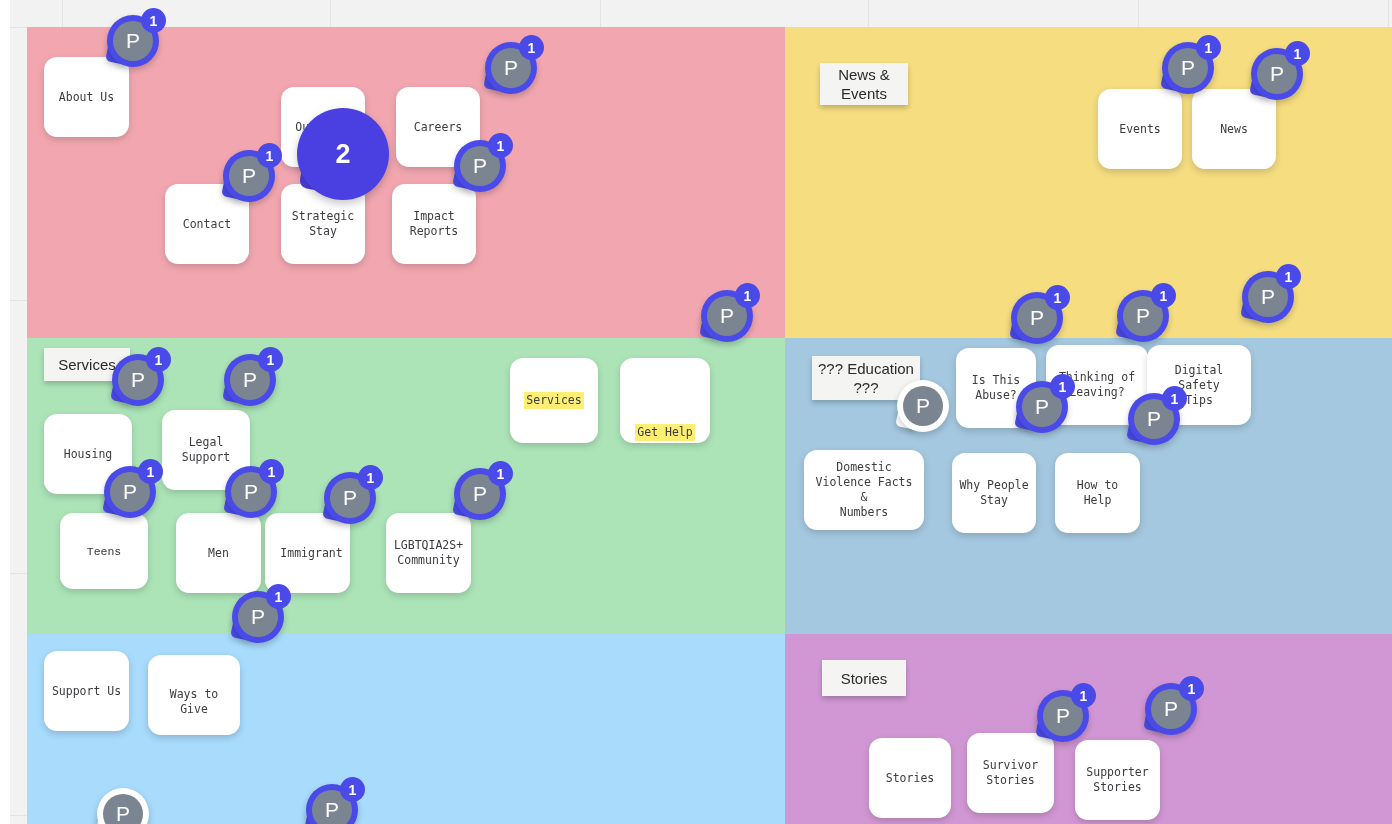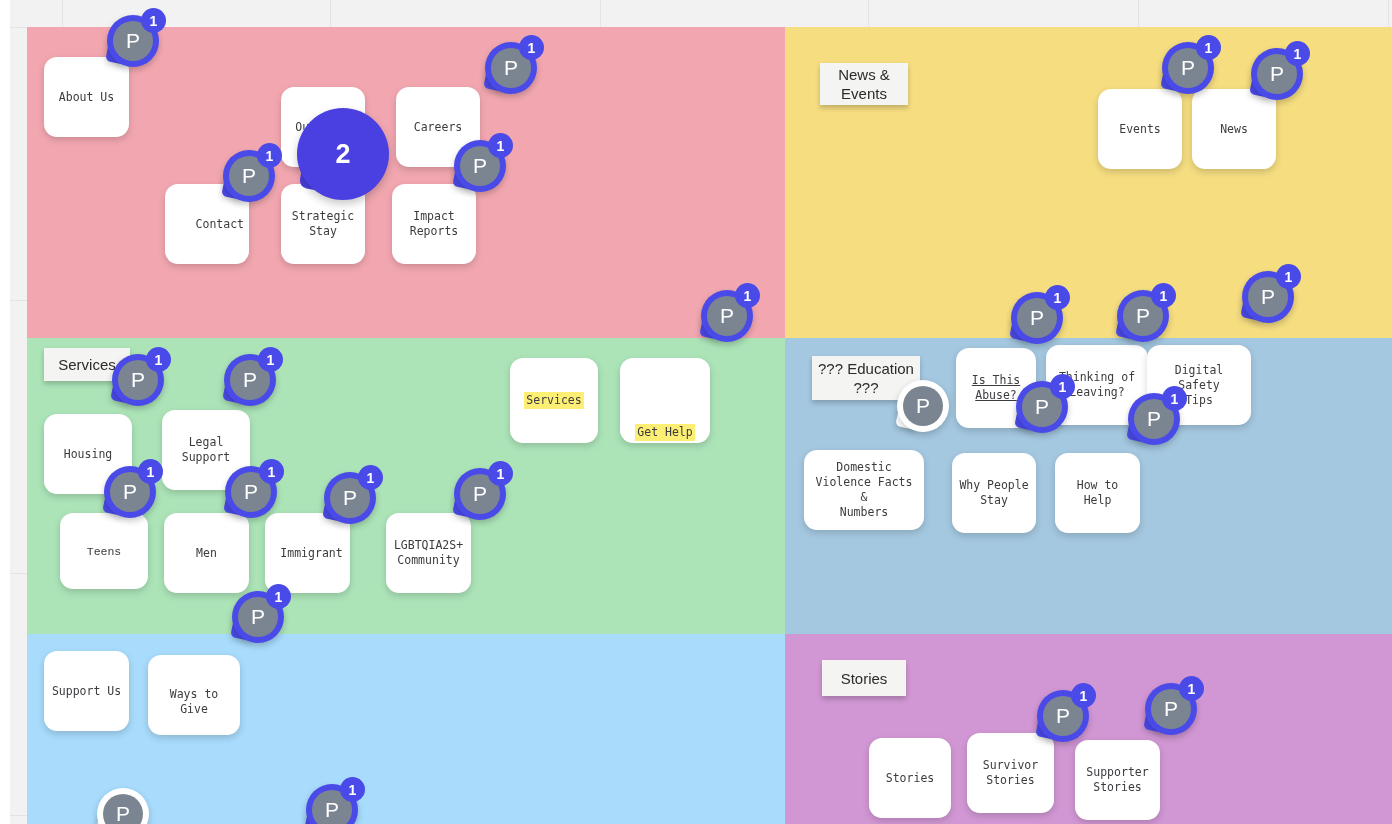--- a/index.html
+++ b/index.html
@@ -149,21 +149,21 @@
   <div id="cardlayer">
       <div class="card" style="left: 44px; top: 57px; width: 85px; height: 80px;">
         <span style="white-space: pre-line;">About Us</span>
       </div>
       <div class="card" style="left: 281px; top: 87px; width: 84px; height: 80px;">
         <span style="white-space: pre-line;">Our Team</span>
       </div>
       <div class="card" style="left: 396px; top: 87px; width: 84px; height: 80px;">
         <span style="white-space: pre-line;">Careers</span>
       </div>
-      <div class="card" style="left: 165px; top: 184px; width: 84px; height: 80px; justify-content: flex-end;">
+      <div class="card" style="left: 165px; top: 184px; width: 84px; height: 80px;">
         <span style="white-space: pre-line;">Contact</span>
       </div>
       <div class="card" style="left: 281px; top: 184px; width: 84px; height: 80px;">
         <span style="white-space: pre-line;">Strategic
 Stay</span>
       </div>
       <div class="card" style="left: 392px; top: 184px; width: 84px; height: 80px;">
         <span style="white-space: pre-line;">Impact
 Reports</span>
       </div>
@@ -176,38 +176,38 @@
       <div class="card" style="left: 44px; top: 414px; width: 88px; height: 80px;">
         <span style="white-space: pre-line;">Housing</span>
       </div>
       <div class="card" style="left: 162px; top: 410px; width: 88px; height: 80px;">
         <span style="white-space: pre-line;">Legal
 Support</span>
       </div>
       <div class="card" style="left: 60px; top: 513px; width: 88px; height: 76px; font-family: Liberation Mono, monospace;">
         <span style="white-space: pre-line;">Teens</span>
       </div>
-      <div class="card" style="left: 164px; top: 513px; width: 85px; height: 80px;">
+      <div class="card" style="left: 176px; top: 513px; width: 85px; height: 80px;">
         <span style="white-space: pre-line;">Men</span>
       </div>
       <div class="card" style="left: 265px; top: 513px; width: 85px; height: 80px;">
         <span style="white-space: pre-line; margin-left: 8px;">Immigrant</span>
       </div>
       <div class="card" style="left: 386px; top: 513px; width: 85px; height: 80px;">
         <span style="white-space: pre-line;">LGBTQIA2S+
 Community</span>
       </div>
       <div class="card" style="left: 510px; top: 358px; width: 88px; height: 85px;">
         <span class="hl" style="white-space: pre-line;">Services</span>
       </div>
       <div class="card" style="left: 620px; top: 358px; width: 90px; height: 85px; align-items: flex-end;">
         <span class="hl" style="white-space: pre-line;">Get Help</span>
       </div>
       <div class="card" style="left: 956px; top: 348px; width: 80px; height: 80px;">
-        <span style="white-space: pre-line; text-decoration: underline;">Is This
+        <span style="white-space: pre-line;">Is This
 Abuse?</span>
       </div>
       <div class="card" style="left: 1046px; top: 345px; width: 102px; height: 80px;">
         <span style="white-space: pre-line;">Thinking of
 Leaving?</span>
       </div>
       <div class="card" style="left: 1147px; top: 345px; width: 104px; height: 80px;">
         <span style="white-space: pre-line;">Digital Safety
 Tips</span>
       </div>

